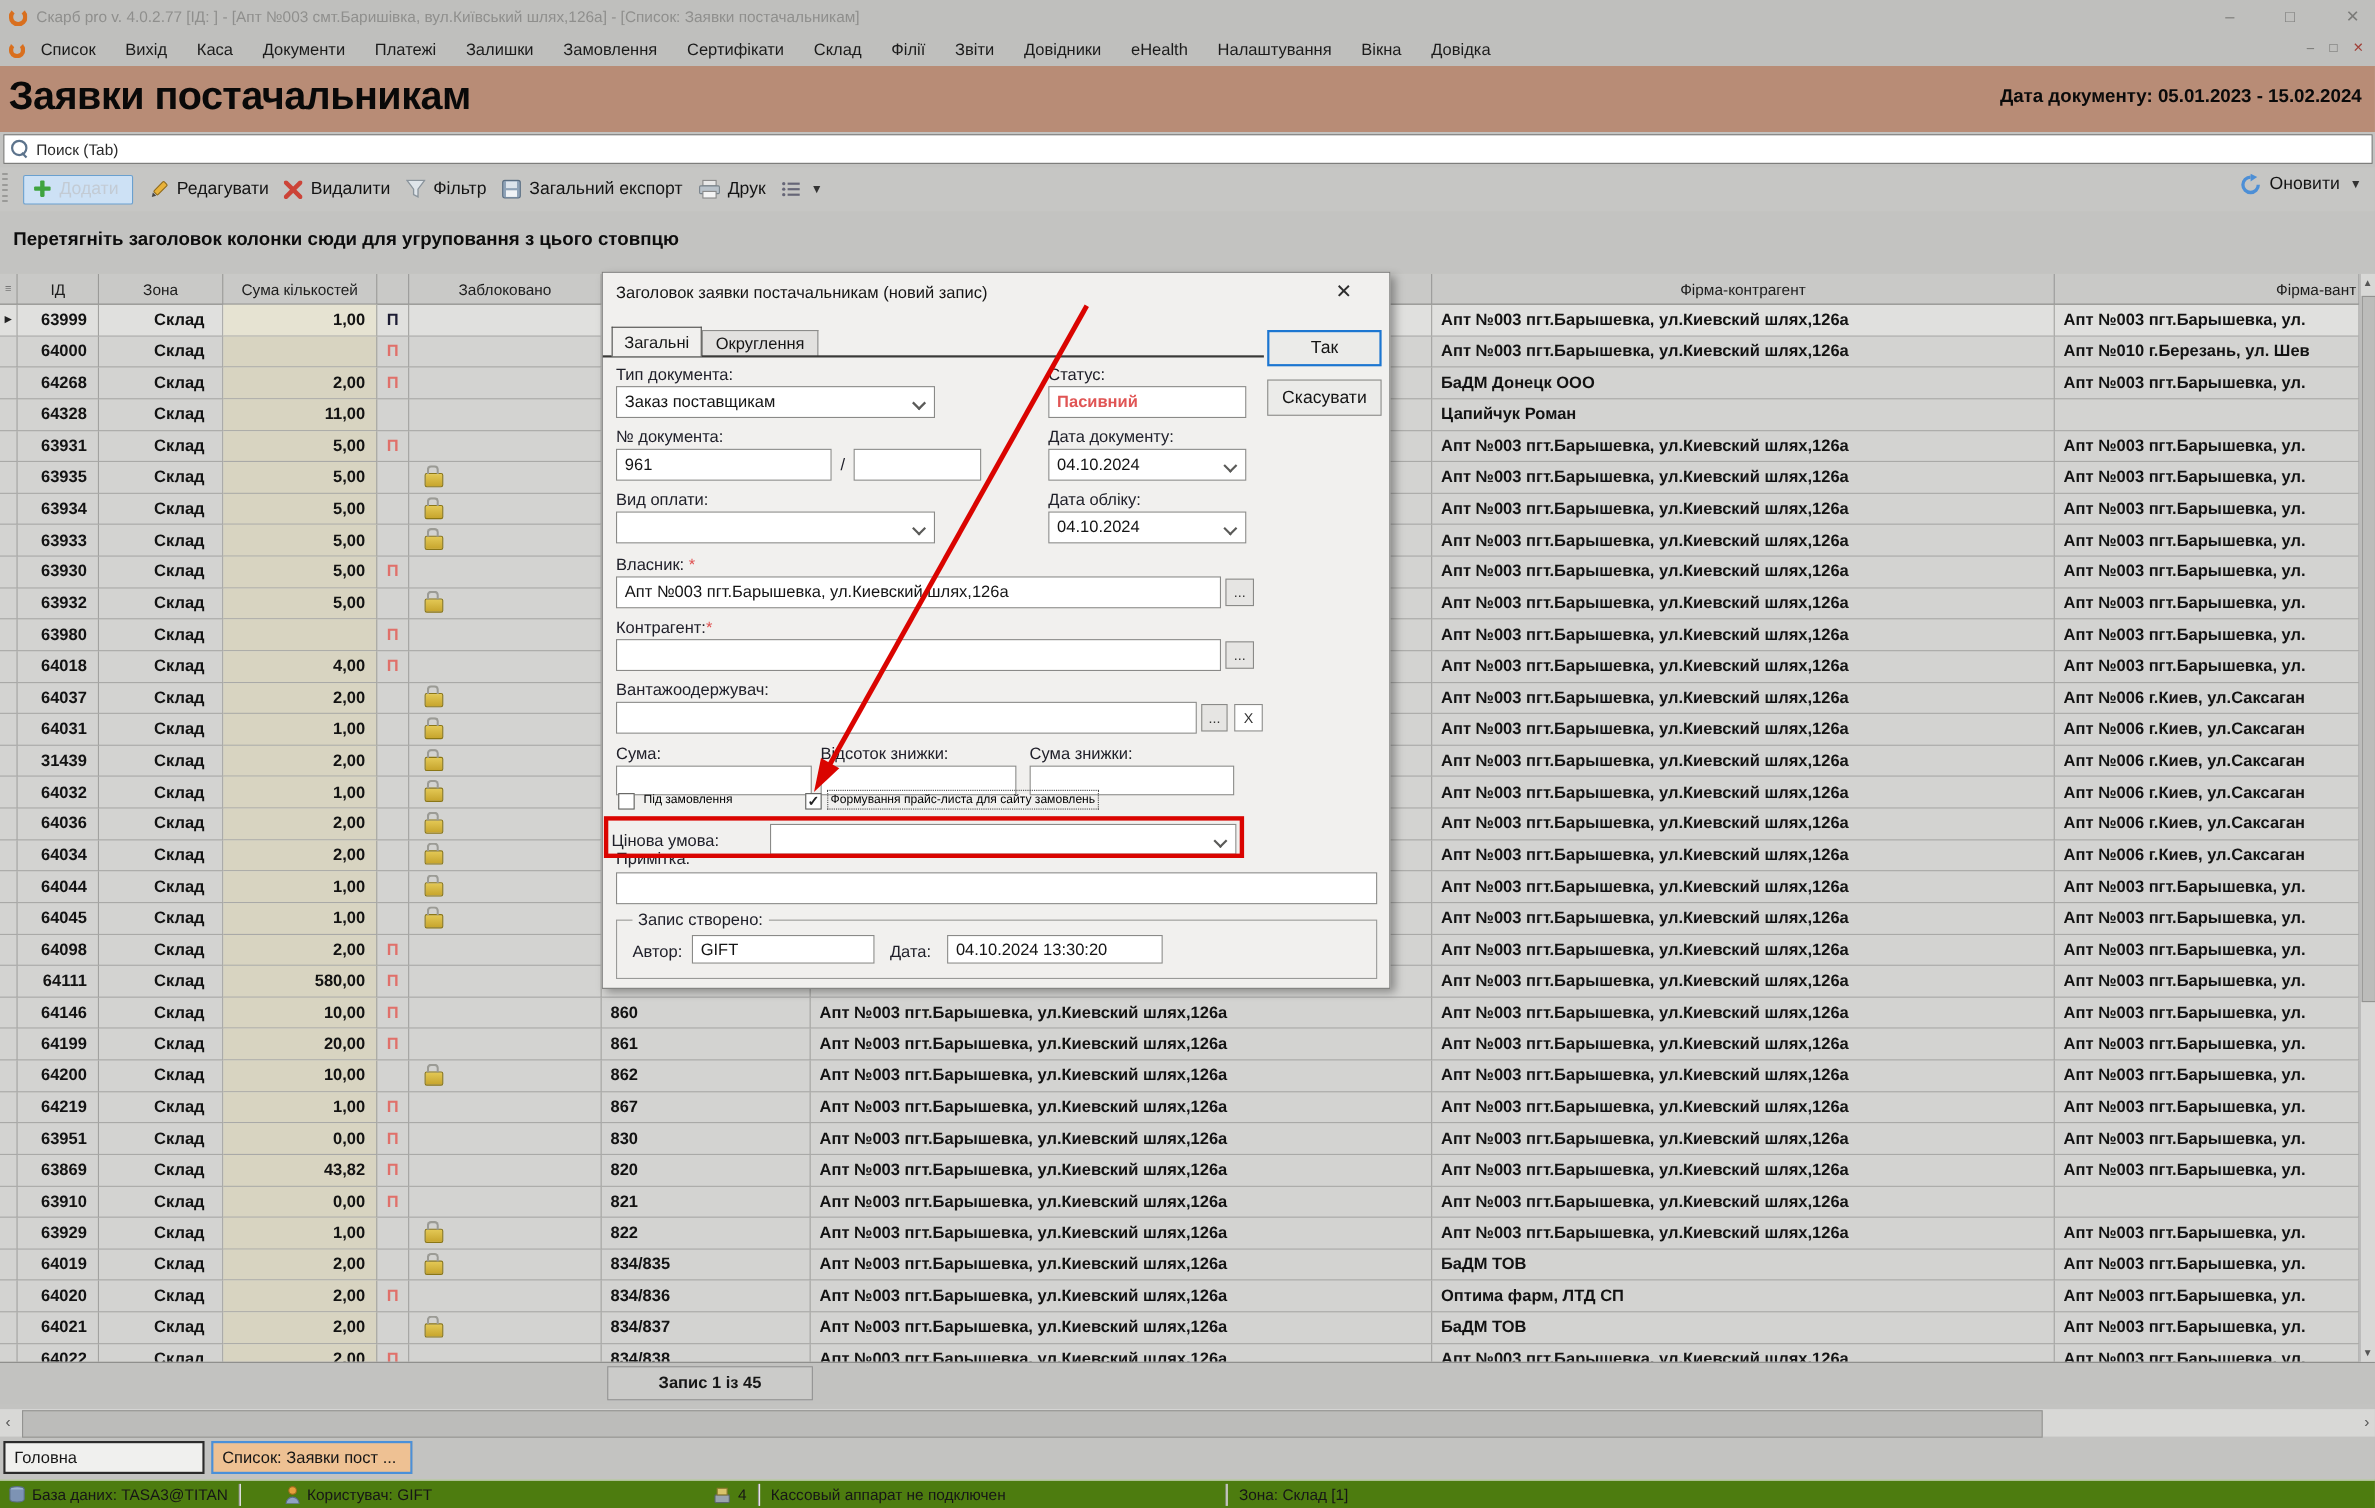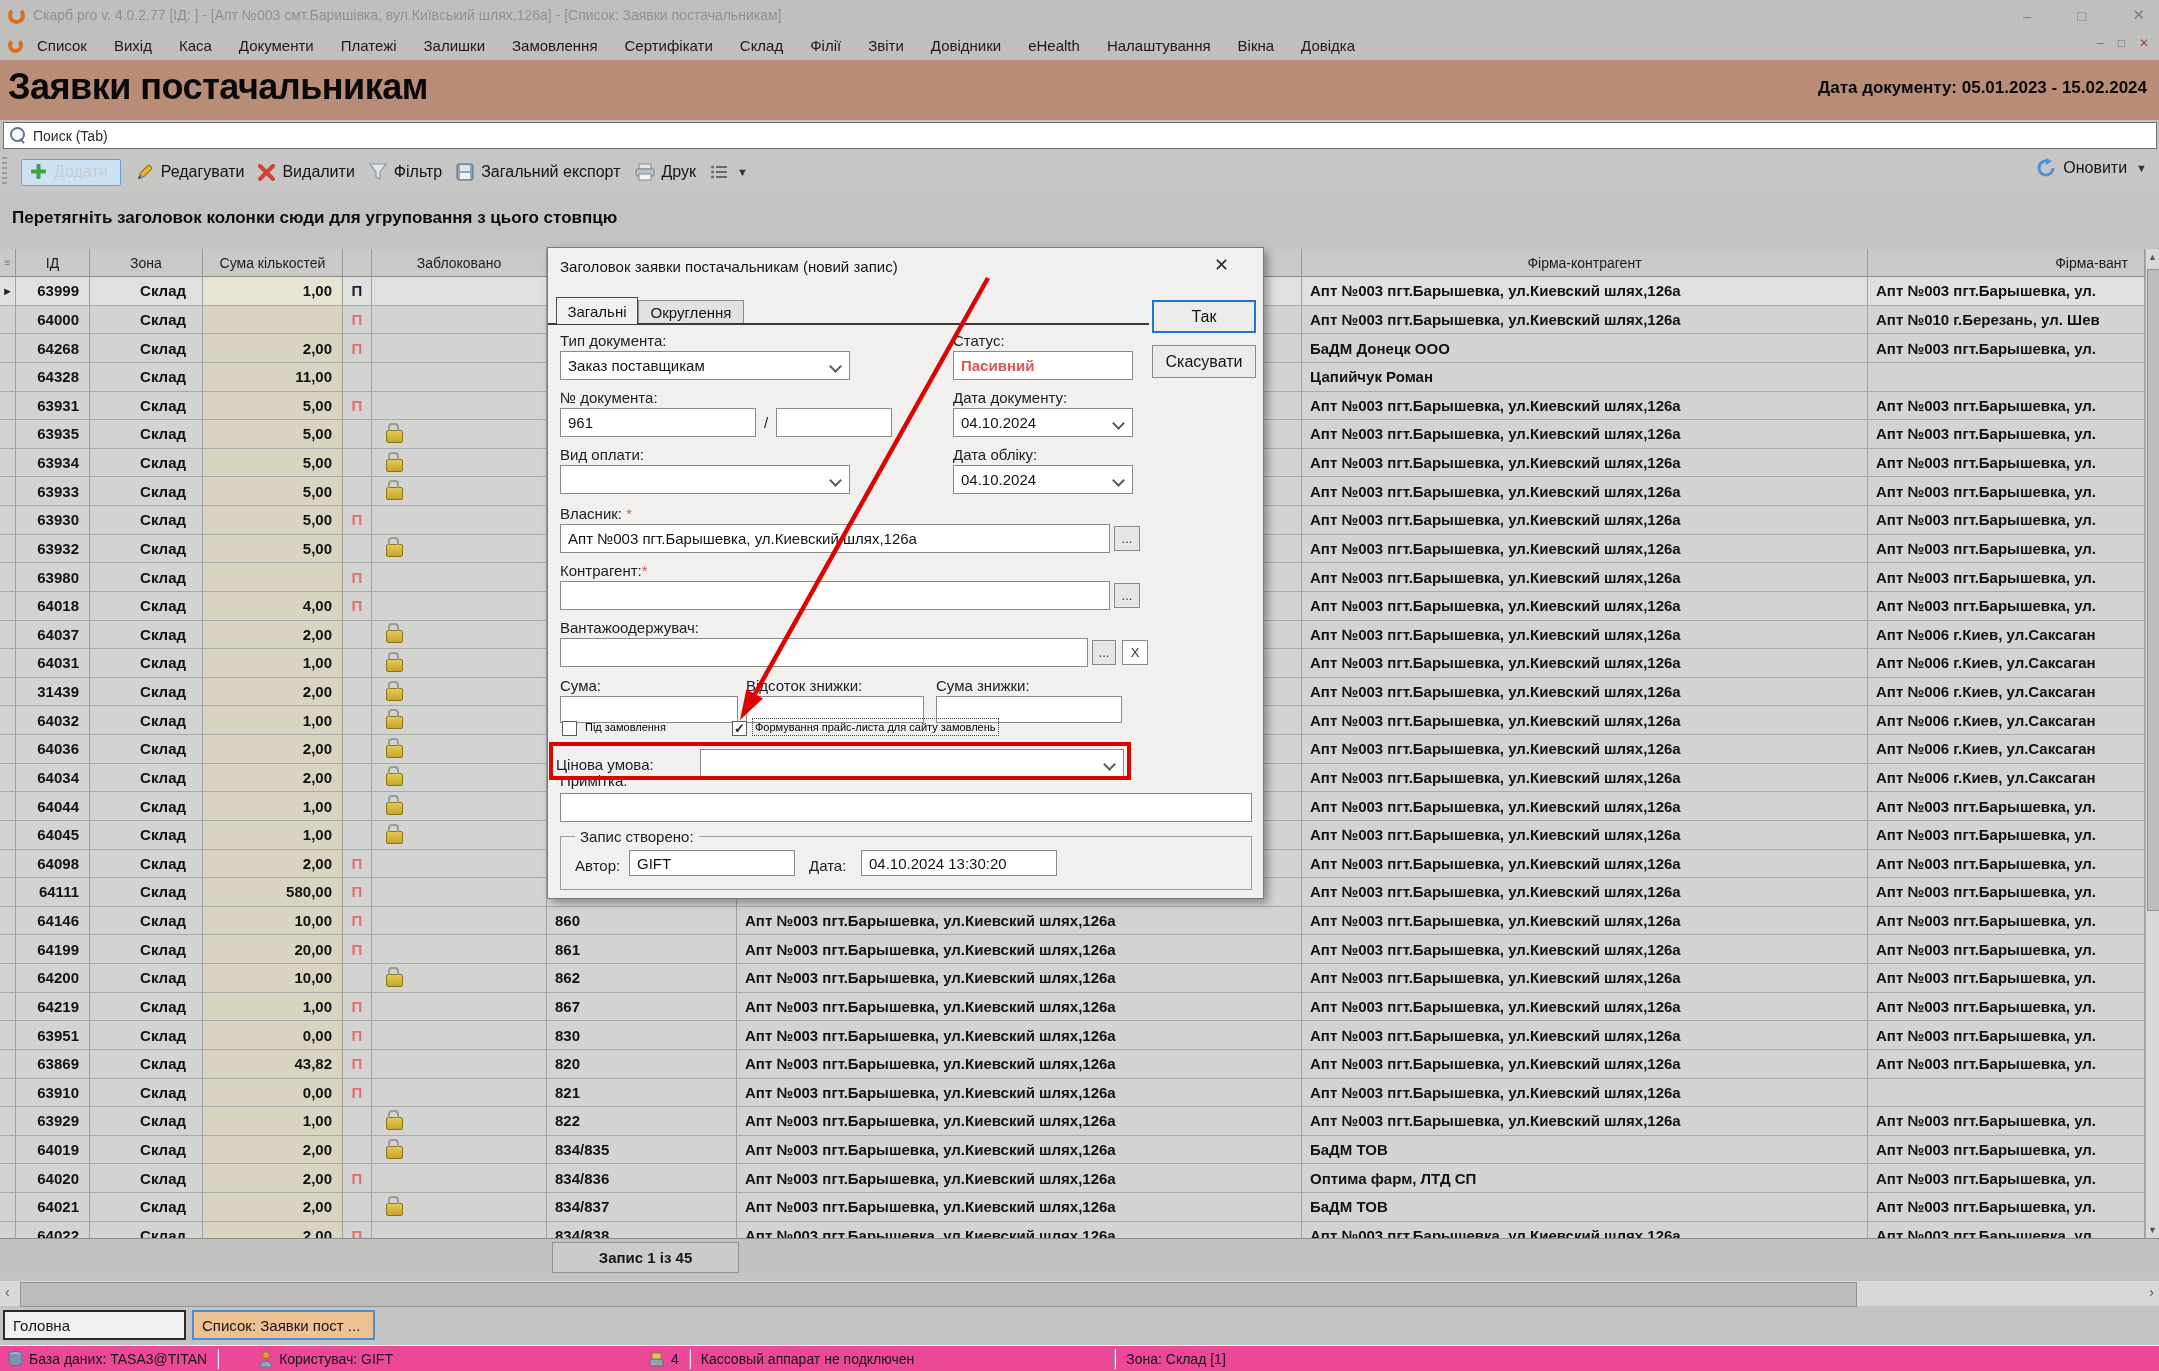--- a/index.html
+++ b/index.html
@@ -64,21 +64,21 @@
   .rec-box{position:absolute;left:552px;top:3px;width:185px;height:29px;border:1px solid #919191;background:#cbcbc9;
         font-size:15px;font-weight:bold;display:flex;align-items:center;justify-content:center;}
   .hscroll{left:0;top:1281px;width:2159px;height:25px;background:#d8d8d6;}
   .hthumb{position:absolute;left:20px;top:1px;width:1835px;height:23px;background:#bcbcba;border:1px solid #93939一;border:1px solid #939391;}
   .harrow{position:absolute;top:3px;font-size:14px;color:#555;}
   .vscroll{left:2145px;top:249px;width:14px;height:989px;background:#d8d8d6;border-left:1px solid #aaa;}
   .vthumb{position:absolute;left:1px;top:20px;width:11px;height:640px;background:#bcbcba;border:1px solid #939391;}
   .varrow{position:absolute;left:2px;font-size:9px;color:#555;}
   .wtab{position:absolute;top:1310px;height:30px;box-sizing:border-box;font-size:15px;display:flex;align-items:center;padding-left:8px;background:#f0f0ee;border:2px solid #2b2b2b;}
   .wtab.active{background:#eec193;border:2px solid #4a90d9;}
-  .statusbar{left:0;top:1345px;width:2159px;height:26px;background:#ec4899;border-top:1px solid #efefef;
+  .statusbar{left:0;top:1345px;width:2159px;height:26px;background:#4d7c0f;border-top:1px solid #efefef;
         display:flex;align-items:center;font-size:14px;color:#161616;}
   .sb-sep{width:1px;height:20px;background:#9b9b99;border-right:1px solid #e6e6e4;margin:0 10px;}
   .sb-item{display:flex;align-items:center;gap:6px;white-space:nowrap;}
   
   .dialog{left:547px;top:247px;width:715px;height:650px;background:#f1f0ee;border:1px solid #7a7a78;
         box-shadow:4px 4px 8px rgba(0,0,0,.35);z-index:50;}
   .dlg-title{left:12px;top:10px;font-size:15px;color:#141414;}
   .dlg-close{left:666px;top:6px;font-size:18px;color:#2e2e2e;cursor:default;}
   .dtab{box-sizing:border-box;font-size:15px;display:flex;align-items:center;justify-content:center;}
   .dtab.active{left:8px;top:49px;width:82px;height:27px;background:#f1f0ee;border:1px solid #4c4c4a;border-bottom:none;z-index:2;}
@@ -230,21 +230,21 @@
           <span style="color:#777;font-size:10px;">≡</span>
         </span>
         <span class="gh-cell" style="width: 74px;">ІД</span>
         <span class="gh-cell" style="width: 113px;">Зона</span>
         <span class="gh-cell" style="width: 140px;">Сума кількостей</span>
         <span class="gh-cell" style="width: 29px;"></span>
         <span class="gh-cell" style="width: 175px;">Заблоковано</span>
         <span class="gh-cell" style="width: 190px;"></span>
         <span class="gh-cell" style="width: 565px;"></span>
         <span class="gh-cell" style="width: 566px;">Фірма-контрагент</span>
-        <span class="gh-cell" style="width: 277px; justify-content: flex-end; padding-right: 16px;">Фірма-вант</span>
+        <span class="gh-cell" style="width: 277px; justify-content: flex-end; padding-right: 2px;">Фірма-вант</span>
       </div>
       <div class="g-row sel">
         <span class="g-cell al-c sel-ind" style="width: 16px;">►</span>
         <span class="g-cell al-r" style="width: 74px;">63999</span>
         <span class="g-cell al-r" style="width: 113px; padding-right: 16px;">Склад</span>
         <span class="g-cell al-r qty-cell" style="width: 140px;">1,00</span>
         <span class="g-cell al-c p-dark" style="width: 29px;">П</span>
         <span class="g-cell al-l" style="width: 175px;"></span>
         <span class="g-cell al-l" style="width: 190px;"></span>
         <span class="g-cell al-l" style="width: 565px;"></span>

